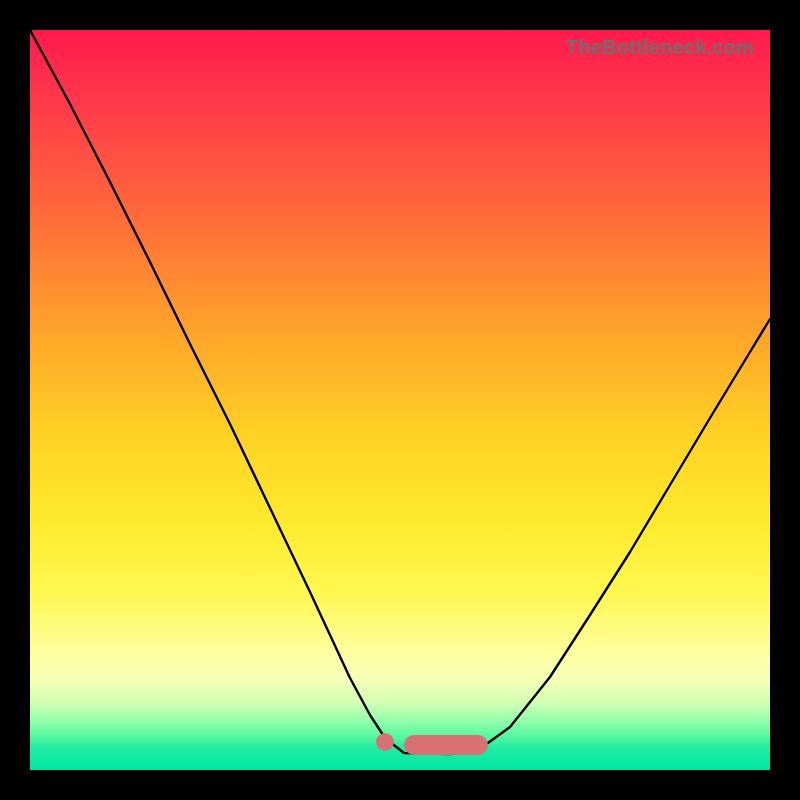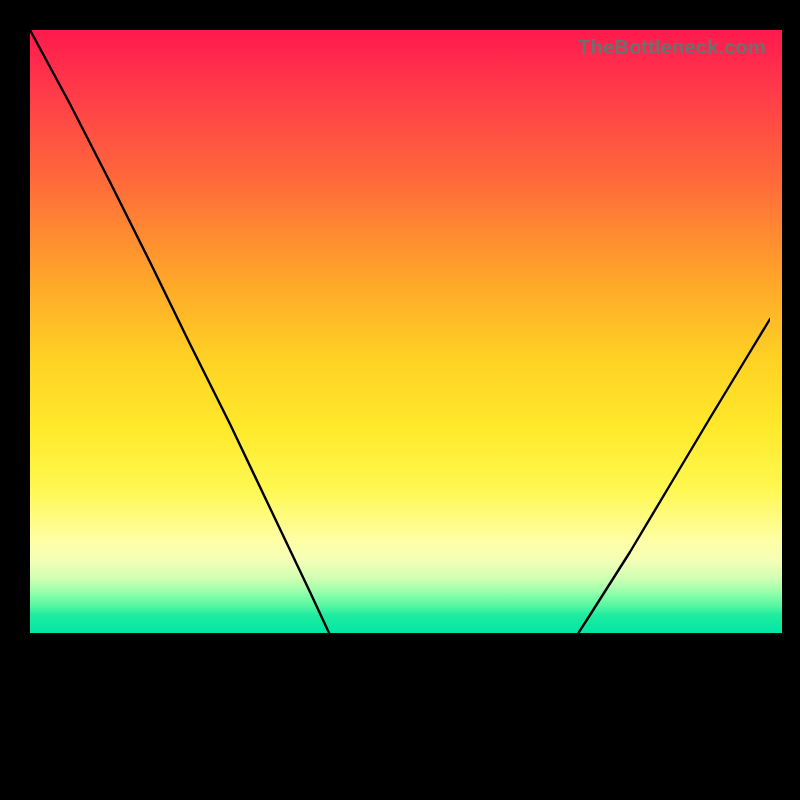--- a/index.html
+++ b/index.html
@@ -9,40 +9,39 @@
     height: 800px;
     background: #000;
     overflow: hidden;
     font-family: Arial, Helvetica, sans-serif;
   }
   .frame {
     position: absolute;
     left: 30px;
     top: 30px;
     width: 740px;
-    height: 603px;
+    height: 740px;
     background: linear-gradient(
       to bottom,
       #ff1a4d 0%,
       #ff3a4a 10%,
       #ff6a3a 25%,
       #ffa829 42%,
       #ffd324 55%,
       #ffe92b 66%,
       #fff850 76%,
       #feffa8 85%,
       #f3ffb6 88%,
       #cfffb3 91%,
       #9cffac 93%,
       #55f7a0 95.5%,
       #20eca0 97%,
       #00e7a6 100%
     );
     overflow: hidden;
-    padding-left: 12px;
   }
   .watermark {
     position: absolute;
     top: 6px;
     right: 16px;
     color: #6f6f6f;
     font-size: 20px;
     font-weight: 600;
     letter-spacing: 0.2px;
     z-index: 5;

